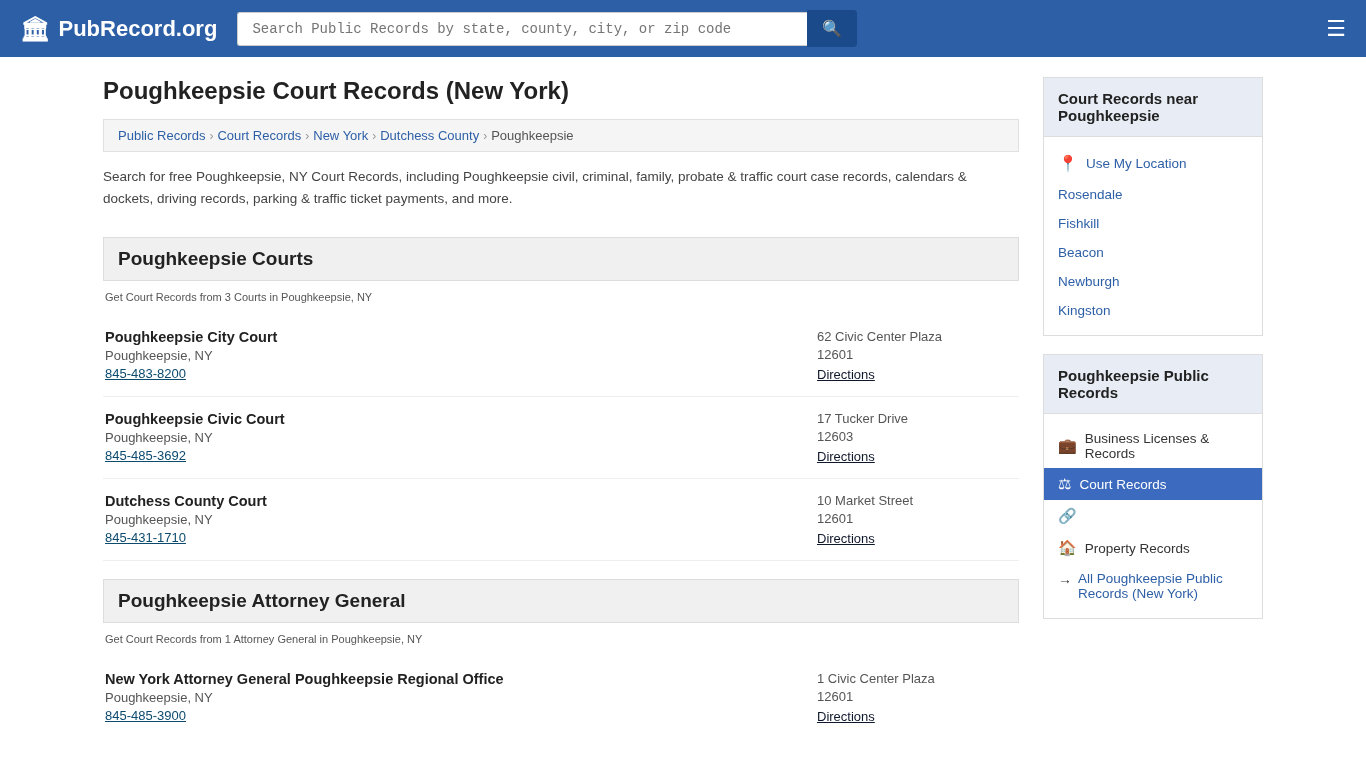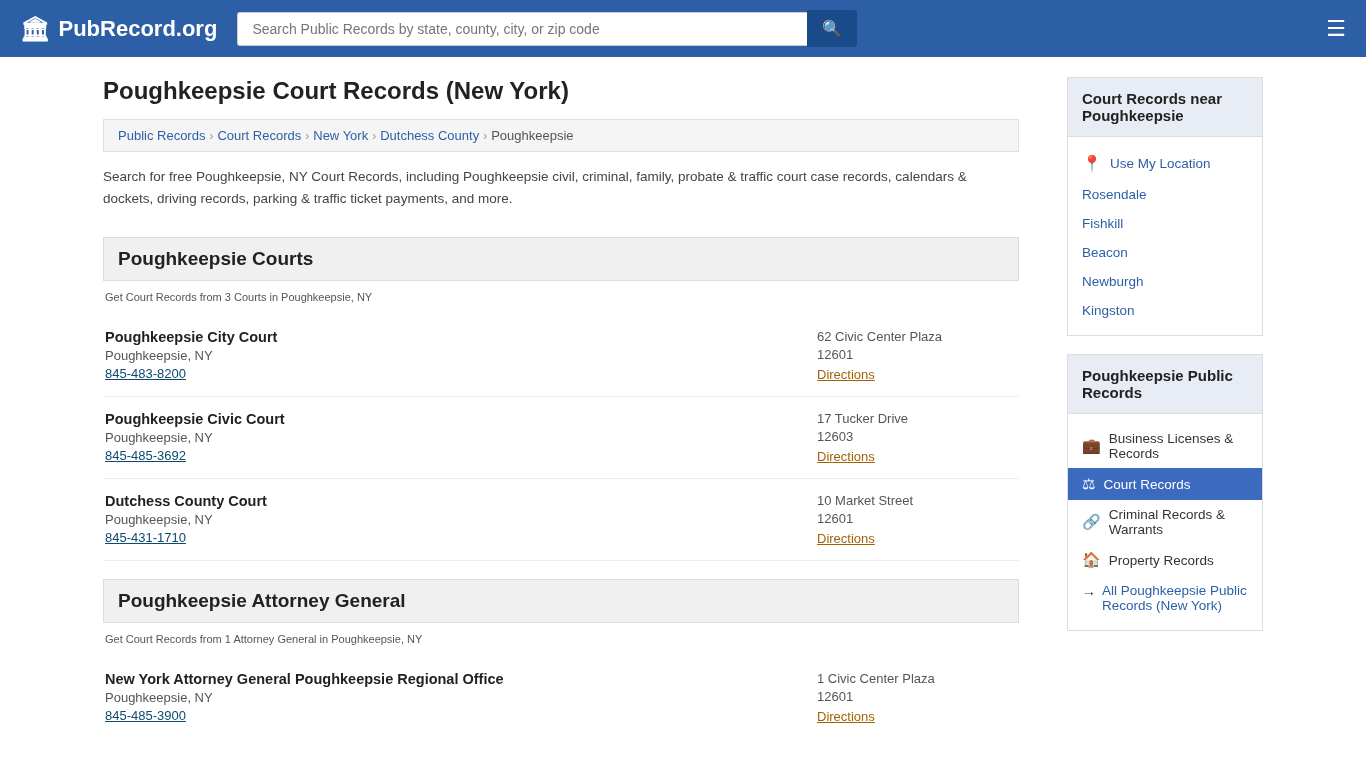--- a/index.html
+++ b/index.html
@@ -33,20 +33,21 @@
       max-width: 620px;
     }
     .search-bar input {
       width: 100%;
       padding: 8px 14px;
       font-size: 14px;
       border: 1px solid #ccc;
       border-right: none;
       border-radius: 3px 0 0 3px;
       outline: none;
+      font-family: Liberation Mono, monospace;
     }
     .search-bar button {
       background: #1a4a8a;
       border: 1px solid #1a4a8a;
       color: #fff;
       padding: 8px 14px;
       cursor: pointer;
       border-radius: 0 3px 3px 0;
       font-size: 16px;
     }
@@ -161,31 +162,30 @@
       font-size: 13px;
       color: #555;
       margin-bottom: 3px;
     }
     .court-address .address-zip {
       font-size: 13px;
       color: #555;
       margin-bottom: 4px;
     }
     .directions-link {
-      color: #a16207;
+      color: #0f172a;
       text-decoration: underline;
       font-size: 13px;
       cursor: pointer;
     }
 
     
     .sidebar-box {
       border: 1px solid #ddd;
       margin-bottom: 18px;
-      margin-left: 24px;
     }
     .sidebar-box-header {
       background: #e8edf5;
       border-bottom: 1px solid #ddd;
       padding: 12px 14px;
       font-size: 15px;
       font-weight: bold;
       color: #222;
     }
     .sidebar-box-content {
@@ -357,21 +357,20 @@
         <div class="sidebar-item">
           <span class="icon-briefcase">💼</span>
           <span>Business Licenses &amp; Records</span>
         </div>
         <div class="sidebar-item active">
           <span class="icon-gavel">⚖</span>
           <span>Court Records</span>
         </div>
         <div class="sidebar-item">
           <span class="icon-key">🔗</span>
-          <span>Criminal Records &amp; Warrants</span>
         </div>
         <div class="sidebar-item">
           <span class="icon-home">🏠</span>
           <span>Property Records</span>
         </div>
 
         <div class="sidebar-all-records">
           <span class="icon-arrow">→</span>
           <a href="#">All Poughkeepsie Public Records (New York)</a>
         </div>

